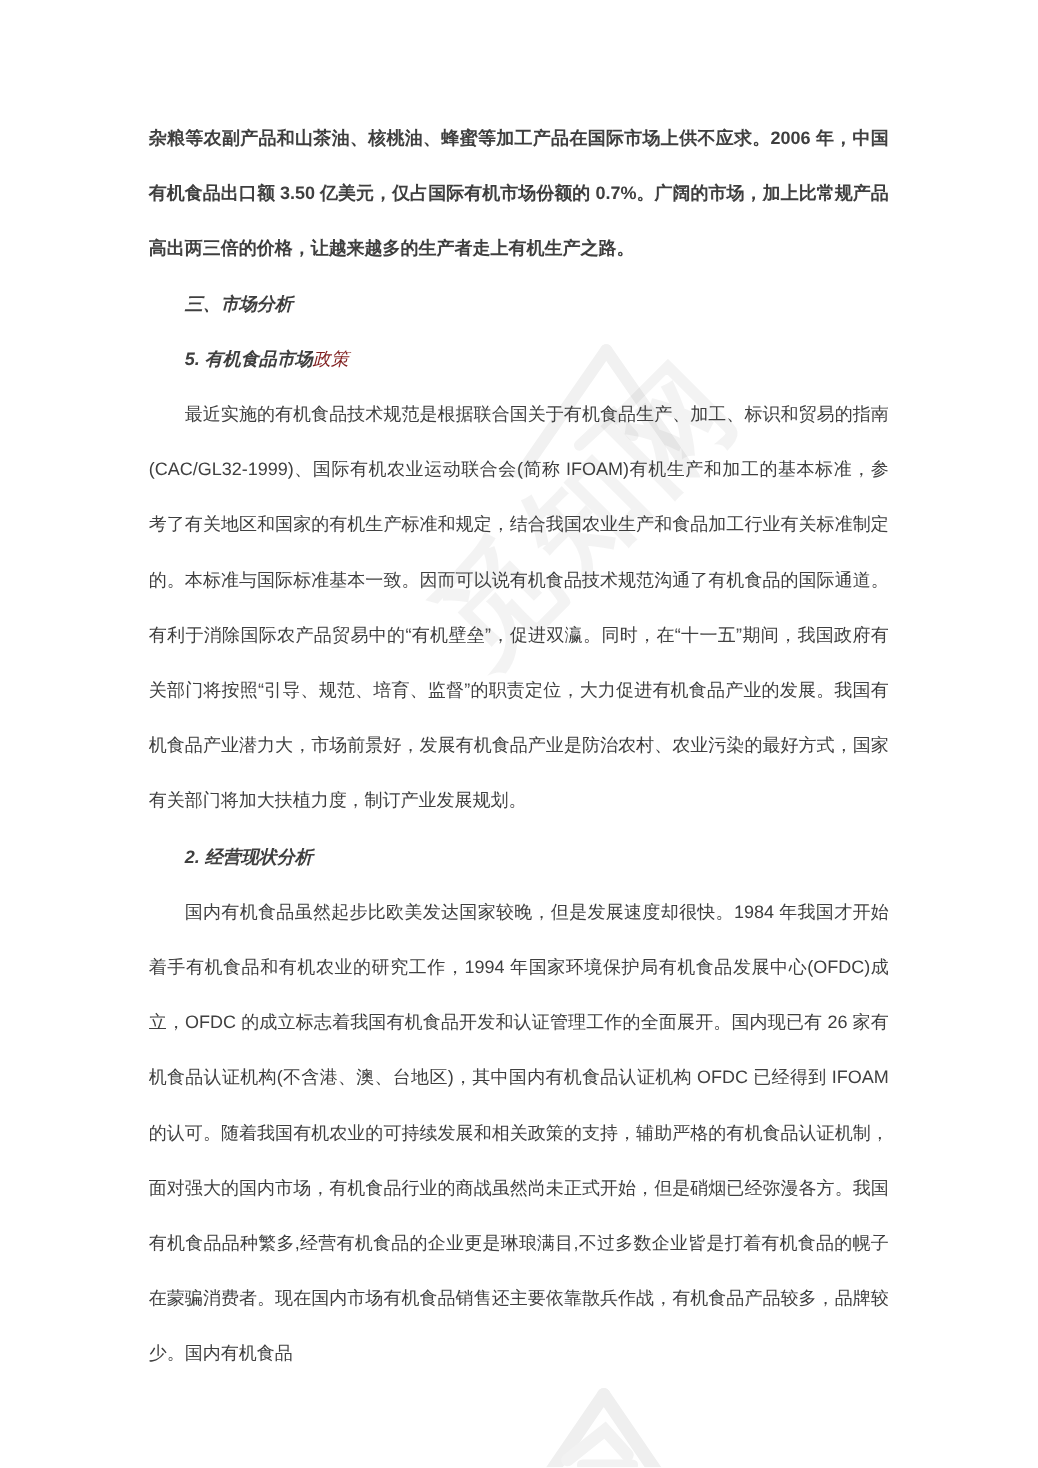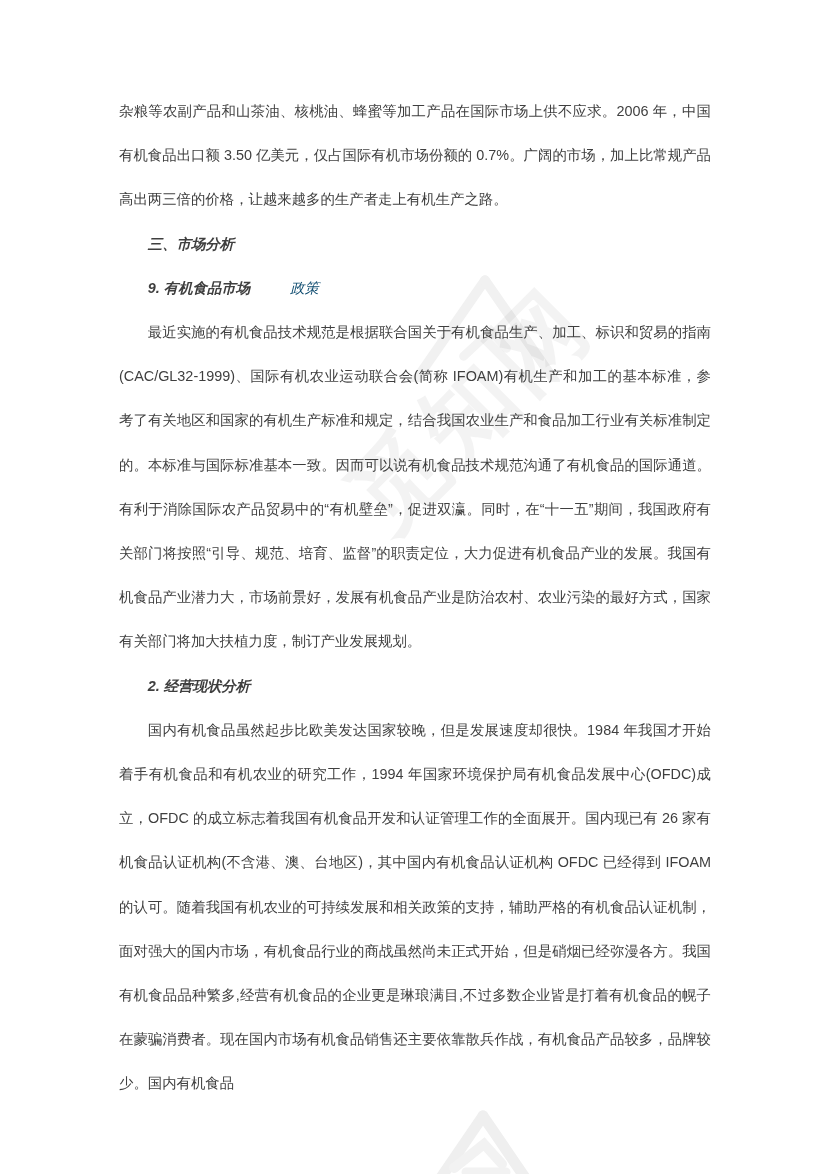--- a/index.html
+++ b/index.html
@@ -65,30 +65,30 @@
   }
   .content p {
     margin: 0;
     padding: 0;
   }
   .para-indent {
     text-indent: 2em;
   }
   .para-noindent {
     text-indent: 0;
+    font-weight: bold;
   }
   .heading {
     text-indent: 2em;
     font-weight: 700;
     font-style: italic;
   }
   .heading .normal-part {
     font-weight: 400;
-    color: #0c4a6e;
-    margin-left: 40px;
+    color: #7f1d1d;
   }
 </style>
 </head>
 <body>
 
 <div class="page">
 
   <svg class="wm wm-mid-logo" viewBox="0 0 160 112" xmlns="http://www.w3.org/2000/svg">
     <path d="M80 8 L8 112" stroke="#f1f1f1" stroke-width="10" fill="none" stroke-linecap="round"></path>
     <path d="M80 8 L152 112" stroke="#f1f1f1" stroke-width="10" fill="none" stroke-linecap="round"></path>
@@ -105,21 +105,21 @@
     <path d="M66 62 L96 38 L114 58" stroke="#f2f2f2" stroke-width="10" fill="none" stroke-linecap="round"></path>
     <path d="M78 66 L118 66" stroke="#f2f2f2" stroke-width="9" fill="none" stroke-linecap="round"></path>
   </svg>
 
   <div class="content">
 
     <p class="para-noindent">杂粮等农副产品和山茶油、核桃油、蜂蜜等加工产品在国际市场上供不应求。2006 年，中国有机食品出口额 3.50 亿美元，仅占国际有机市场份额的 0.7%。广阔的市场，加上比常规产品高出两三倍的价格，让越来越多的生产者走上有机生产之路。</p>
 
     <p class="heading">三、市场分析</p>
 
-    <p class="heading"><span>9. 有机食品市场</span><span class="normal-part">政策</span></p>
+    <p class="heading"><span>5. 有机食品市场</span><span class="normal-part">政策</span></p>
 
     <p class="para-indent">最近实施的有机食品技术规范是根据联合国关于有机食品生产、加工、标识和贸易的指南(CAC/GL32-1999)、国际有机农业运动联合会(简称 IFOAM)有机生产和加工的基本标准，参考了有关地区和国家的有机生产标准和规定，结合我国农业生产和食品加工行业有关标准制定的。本标准与国际标准基本一致。因而可以说有机食品技术规范沟通了有机食品的国际通道。有利于消除国际农产品贸易中的“有机壁垒”，促进双瀛。同时，在“十一五”期间，我国政府有关部门将按照“引导、规范、培育、监督”的职责定位，大力促进有机食品产业的发展。我国有机食品产业潜力大，市场前景好，发展有机食品产业是防治农村、农业污染的最好方式，国家有关部门将加大扶植力度，制订产业发展规划。</p>
 
     <p class="heading">2. 经营现状分析</p>
 
     <p class="para-indent">国内有机食品虽然起步比欧美发达国家较晚，但是发展速度却很快。1984 年我国才开始着手有机食品和有机农业的研究工作，1994 年国家环境保护局有机食品发展中心(OFDC)成立，OFDC 的成立标志着我国有机食品开发和认证管理工作的全面展开。国内现已有 26 家有机食品认证机构(不含港、澳、台地区)，其中国内有机食品认证机构 OFDC 已经得到 IFOAM 的认可。随着我国有机农业的可持续发展和相关政策的支持，辅助严格的有机食品认证机制，面对强大的国内市场，有机食品行业的商战虽然尚未正式开始，但是硝烟已经弥漫各方。我国有机食品品种繁多,经营有机食品的企业更是琳琅满目,不过多数企业皆是打着有机食品的幌子在蒙骗消费者。现在国内市场有机食品销售还主要依靠散兵作战，有机食品产品较多，品牌较少。国内有机食品</p>
 
   </div>
 </div>
 

